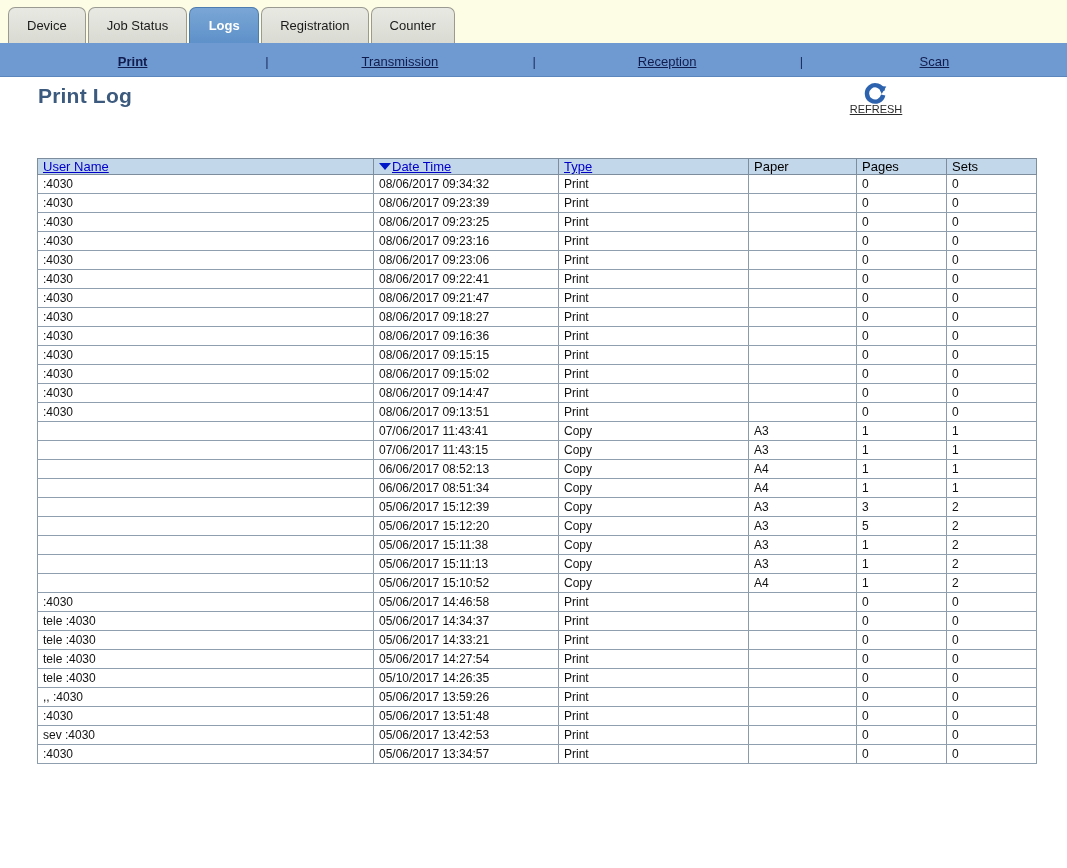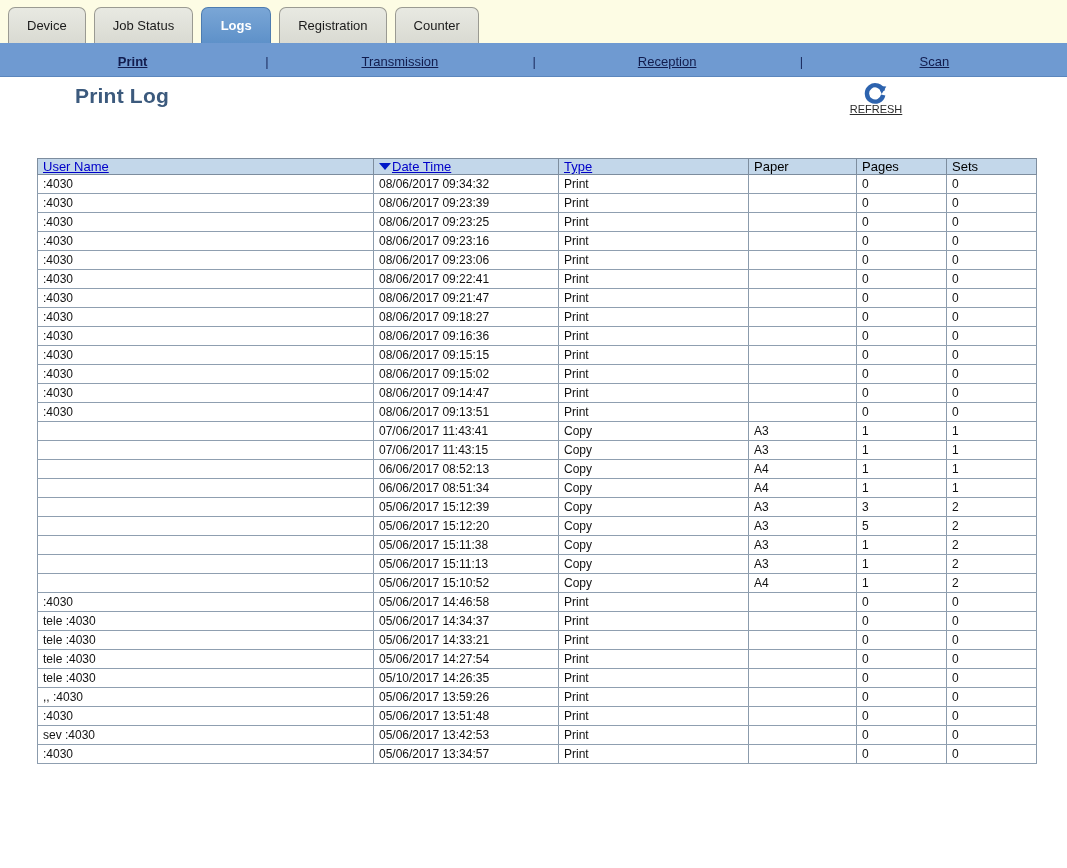--- a/index.html
+++ b/index.html
@@ -23,21 +23,21 @@
     height: 46px;
     background: #fdfce4;
     border-bottom: 3px solid #6f9ad1;
     box-sizing: border-box;
     padding-left: 8px;
   }
   .tabs {
     display: flex;
     align-items: flex-end;
     height: 100%;
-    gap: 8px;
+    gap: 2px;
   }
   .tab {
     height: 36px;
     min-width: 70px;
     padding: 0 18px;
     display: flex;
     align-items: center;
     justify-content: center;
     background: linear-gradient(#e8e9e2, #d9dad2);
     border: 1px solid #9a9a92;
@@ -91,21 +91,20 @@
     height: 62px;
   }
   .page-title {
     position: absolute;
     left: 38px;
     top: 84px;
     font-size: 21px;
     font-weight: bold;
     color: #3c5a7d;
     letter-spacing: 0.2px;
-    margin-left: 37px;
   }
   .refresh {
     position: absolute;
     left: 846px;
     top: 82px;
     width: 60px;
     text-align: center;
     cursor: pointer;
   }
   .refresh-icon {

